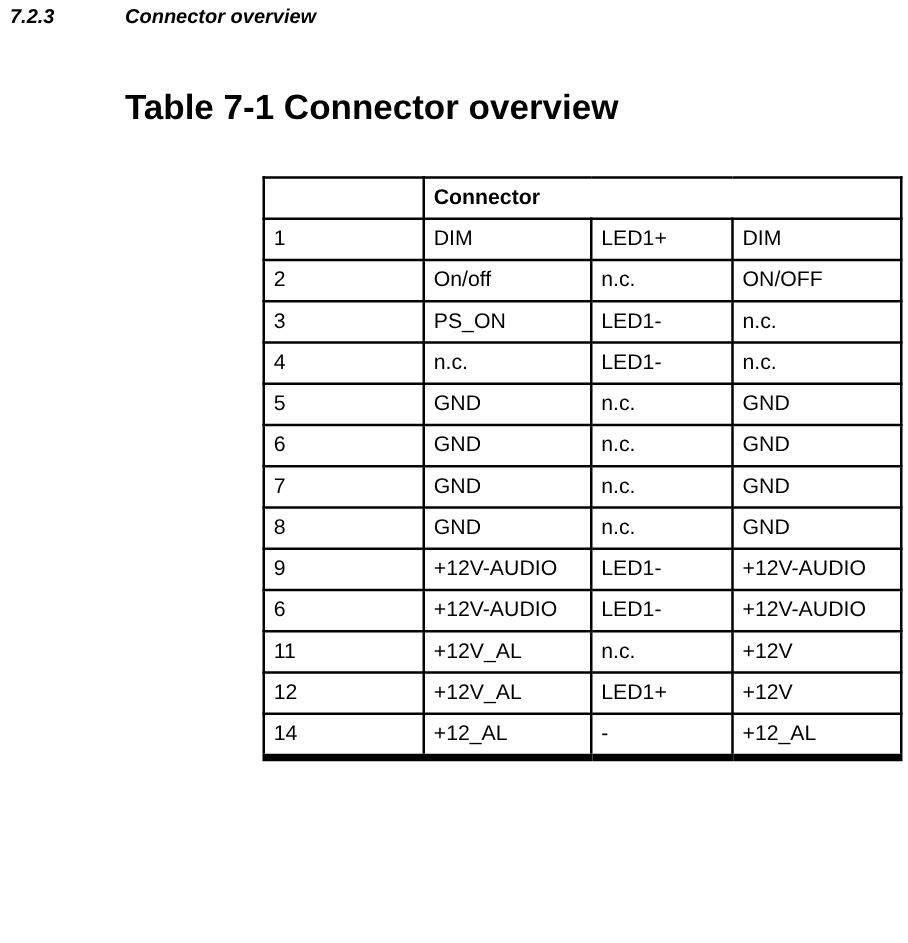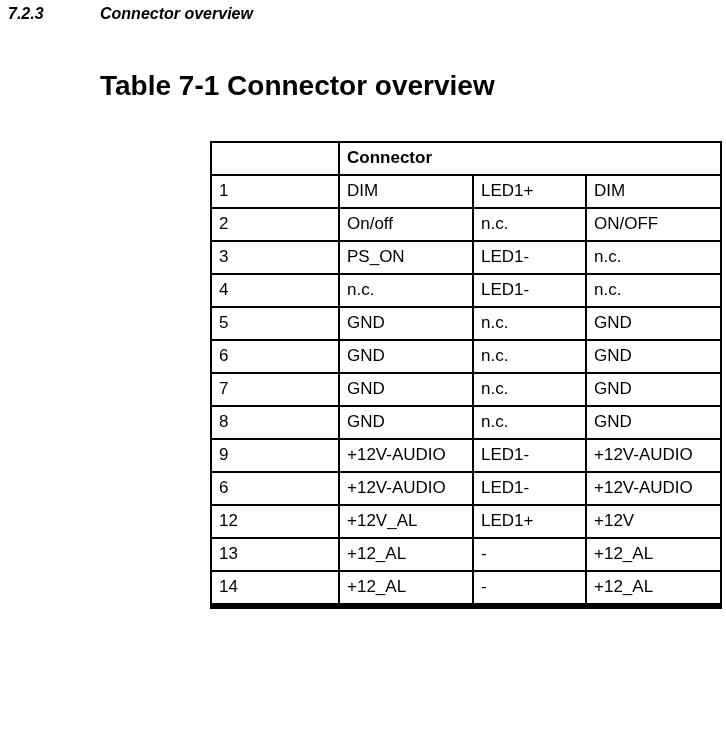--- a/index.html
+++ b/index.html
@@ -132,30 +132,30 @@
       <td>LED1-</td>
       <td>+12V-AUDIO</td>
     </tr>
     <tr>
       <td>6</td>
       <td>+12V-AUDIO</td>
       <td>LED1-</td>
       <td>+12V-AUDIO</td>
     </tr>
     <tr>
+      <td>11</td>
+      <td>+12V_AL</td>
+      <td>n.c.</td>
+      <td>+12V</td>
+    </tr>
+    <tr>
       <td>12</td>
       <td>+12V_AL</td>
       <td>LED1+</td>
       <td>+12V</td>
-    </tr>
-    <tr>
-      <td>13</td>
-      <td>+12_AL</td>
-      <td>-</td>
-      <td>+12_AL</td>
     </tr>
     <tr class="last-row">
       <td>14</td>
       <td>+12_AL</td>
       <td>-</td>
       <td>+12_AL</td>
     </tr>
   </tbody>
     </table>
 

